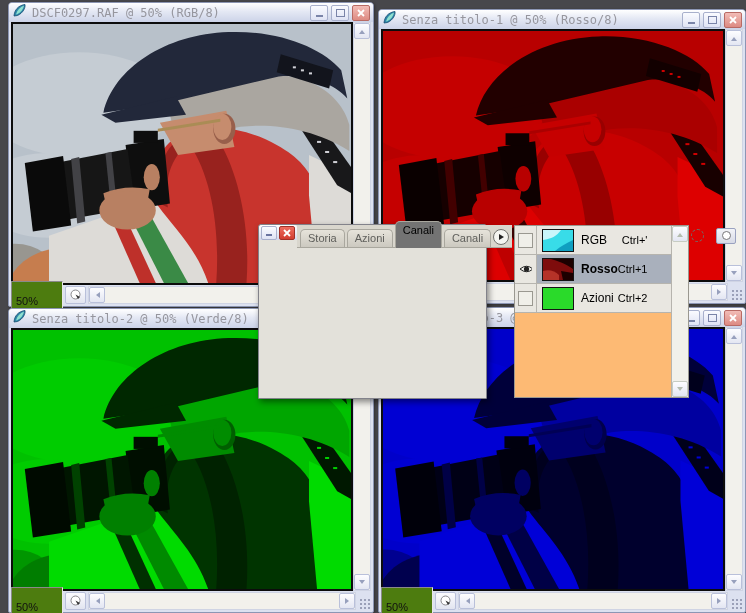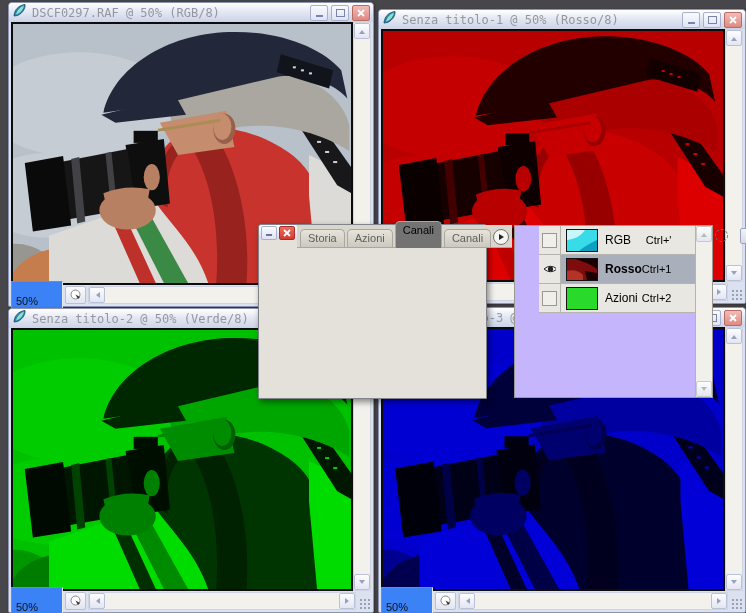--- a/index.html
+++ b/index.html
@@ -21,21 +21,21 @@
   .winbtn.close{background:linear-gradient(#f2bcb6,#dd8a82);border-color:#b86a64;}
   .winbtn.min i{display:block;width:7px;height:2px;background:#7a84a8;margin-top:6px;}
   .winbtn.max i{display:block;width:7px;height:6px;border:1.5px solid #7a84a8;}
   .win-main{flex:1;display:flex;margin:0 2px;min-height:0;}
   .canvas{flex:1;border:2px solid #0c0c0c;background:#b8c1ca;overflow:hidden;min-width:0;}
   .canvas svg{display:block;width:100%;height:100%;}
   .vscroll{width:16px;flex:none;background:#f2f1ec;border:1px solid #cfd4e4;
            display:flex;flex-direction:column;justify-content:space-between;align-items:center;}
   .statusrow{height:18px;flex:none;display:flex;align-items:center;gap:2px;
              margin:1px 2px 2px;min-width:0;}
-  .zoombox{width:46px;height:14px;flex:none;background:#3b82f6;font:11px "Liberation Sans",sans-serif;
+  .zoombox{width:46px;height:14px;flex:none;background:#4d7c0f;font:11px "Liberation Sans",sans-serif;
            color:#111;padding:13px 0 0 4px;border:1px solid;border-color:#8a8a8a #e8e8e8 #e8e8e8 #8a8a8a;}
   .statbtn{width:19px;height:16px;flex:none;display:flex;align-items:center;justify-content:center;
            background:linear-gradient(#fbfbfe,#e2e5f0);border:1px solid #b9c0da;border-radius:2px;}
   .hscroll{flex:1;height:16px;background:#f2f1ec;border:1px solid #cfd4e4;
            display:flex;justify-content:space-between;align-items:center;min-width:0;}
   .sbbtn{width:14px;height:14px;flex:none;background:linear-gradient(#fdfdff,#e3e6f2);
          border:1px solid #b9c0da;border-radius:2px;display:flex;align-items:center;justify-content:center;}
   .arr{width:0;height:0;border:3px solid transparent;}
   .arr.up{border-bottom:4px solid #97a0bd;margin-top:-2px;}
   .arr.dn{border-top:4px solid #97a0bd;margin-bottom:-2px;}
@@ -57,21 +57,21 @@
   .pbtn.close{background:linear-gradient(#ef6d60,#d23c30);border-color:#a03028;}
   .pbtn.min i{display:block;width:6px;height:2px;background:#6a74a0;margin-top:5px;}
   .p-tabs{height:20px;flex:none;display:flex;align-items:flex-end;padding:2px 3px 0;gap:2px;
           background:#d9d6cd;position:relative;border-bottom:1px solid #a9a79e;}
   .tab{font:11px "Liberation Sans",sans-serif;color:#5f5f5b;background:linear-gradient(#e6e3da,#ccc9c0);
        border:1px solid #a9a79e;border-bottom:none;border-radius:5px 5px 0 0;
        padding:2px 7px 3px;position:relative;}
   .tab.active{background:#737373;color:#000;z-index:2;margin-bottom:-1px;padding-bottom:12px;}
   .tabmenu{margin-left:auto;align-self:center;width:14px;height:14px;border-radius:50%;
            background:#f4f4f0;border:1px solid #70706c;display:flex;align-items:center;justify-content:center;}
-  .p-body{flex:1;margin:0 2px;border:1px solid #9a9890;background:#c4b5fd;display:flex;min-height:0;padding-left:24px;}
+  .p-body{flex:1;margin:0 2px;border:1px solid #9a9890;background:#fdba74;display:flex;min-height:0;}
   .rows{flex:1;display:flex;flex-direction:column;min-width:0;}
   .ch-row{height:28px;flex:none;display:flex;align-items:center;
           border-bottom:1px solid #b6b4ae;background:#e9e7e1;}
   .ch-row.selected{background:#a9b0bc;}
   .eye-cell{width:21px;height:100%;flex:none;display:flex;align-items:center;justify-content:center;
             border-right:1px solid #b6b4ae;background:#e9e7e1;}
   .eye-box{width:13px;height:13px;border:1px solid #9a9890;background:#f0efe9;
            display:flex;align-items:center;justify-content:center;}
   .thumb{width:30px;height:21px;flex:none;border:1px solid #141414;margin:0 7px 0 5px;overflow:hidden;}
   .thumb svg{display:block;}

